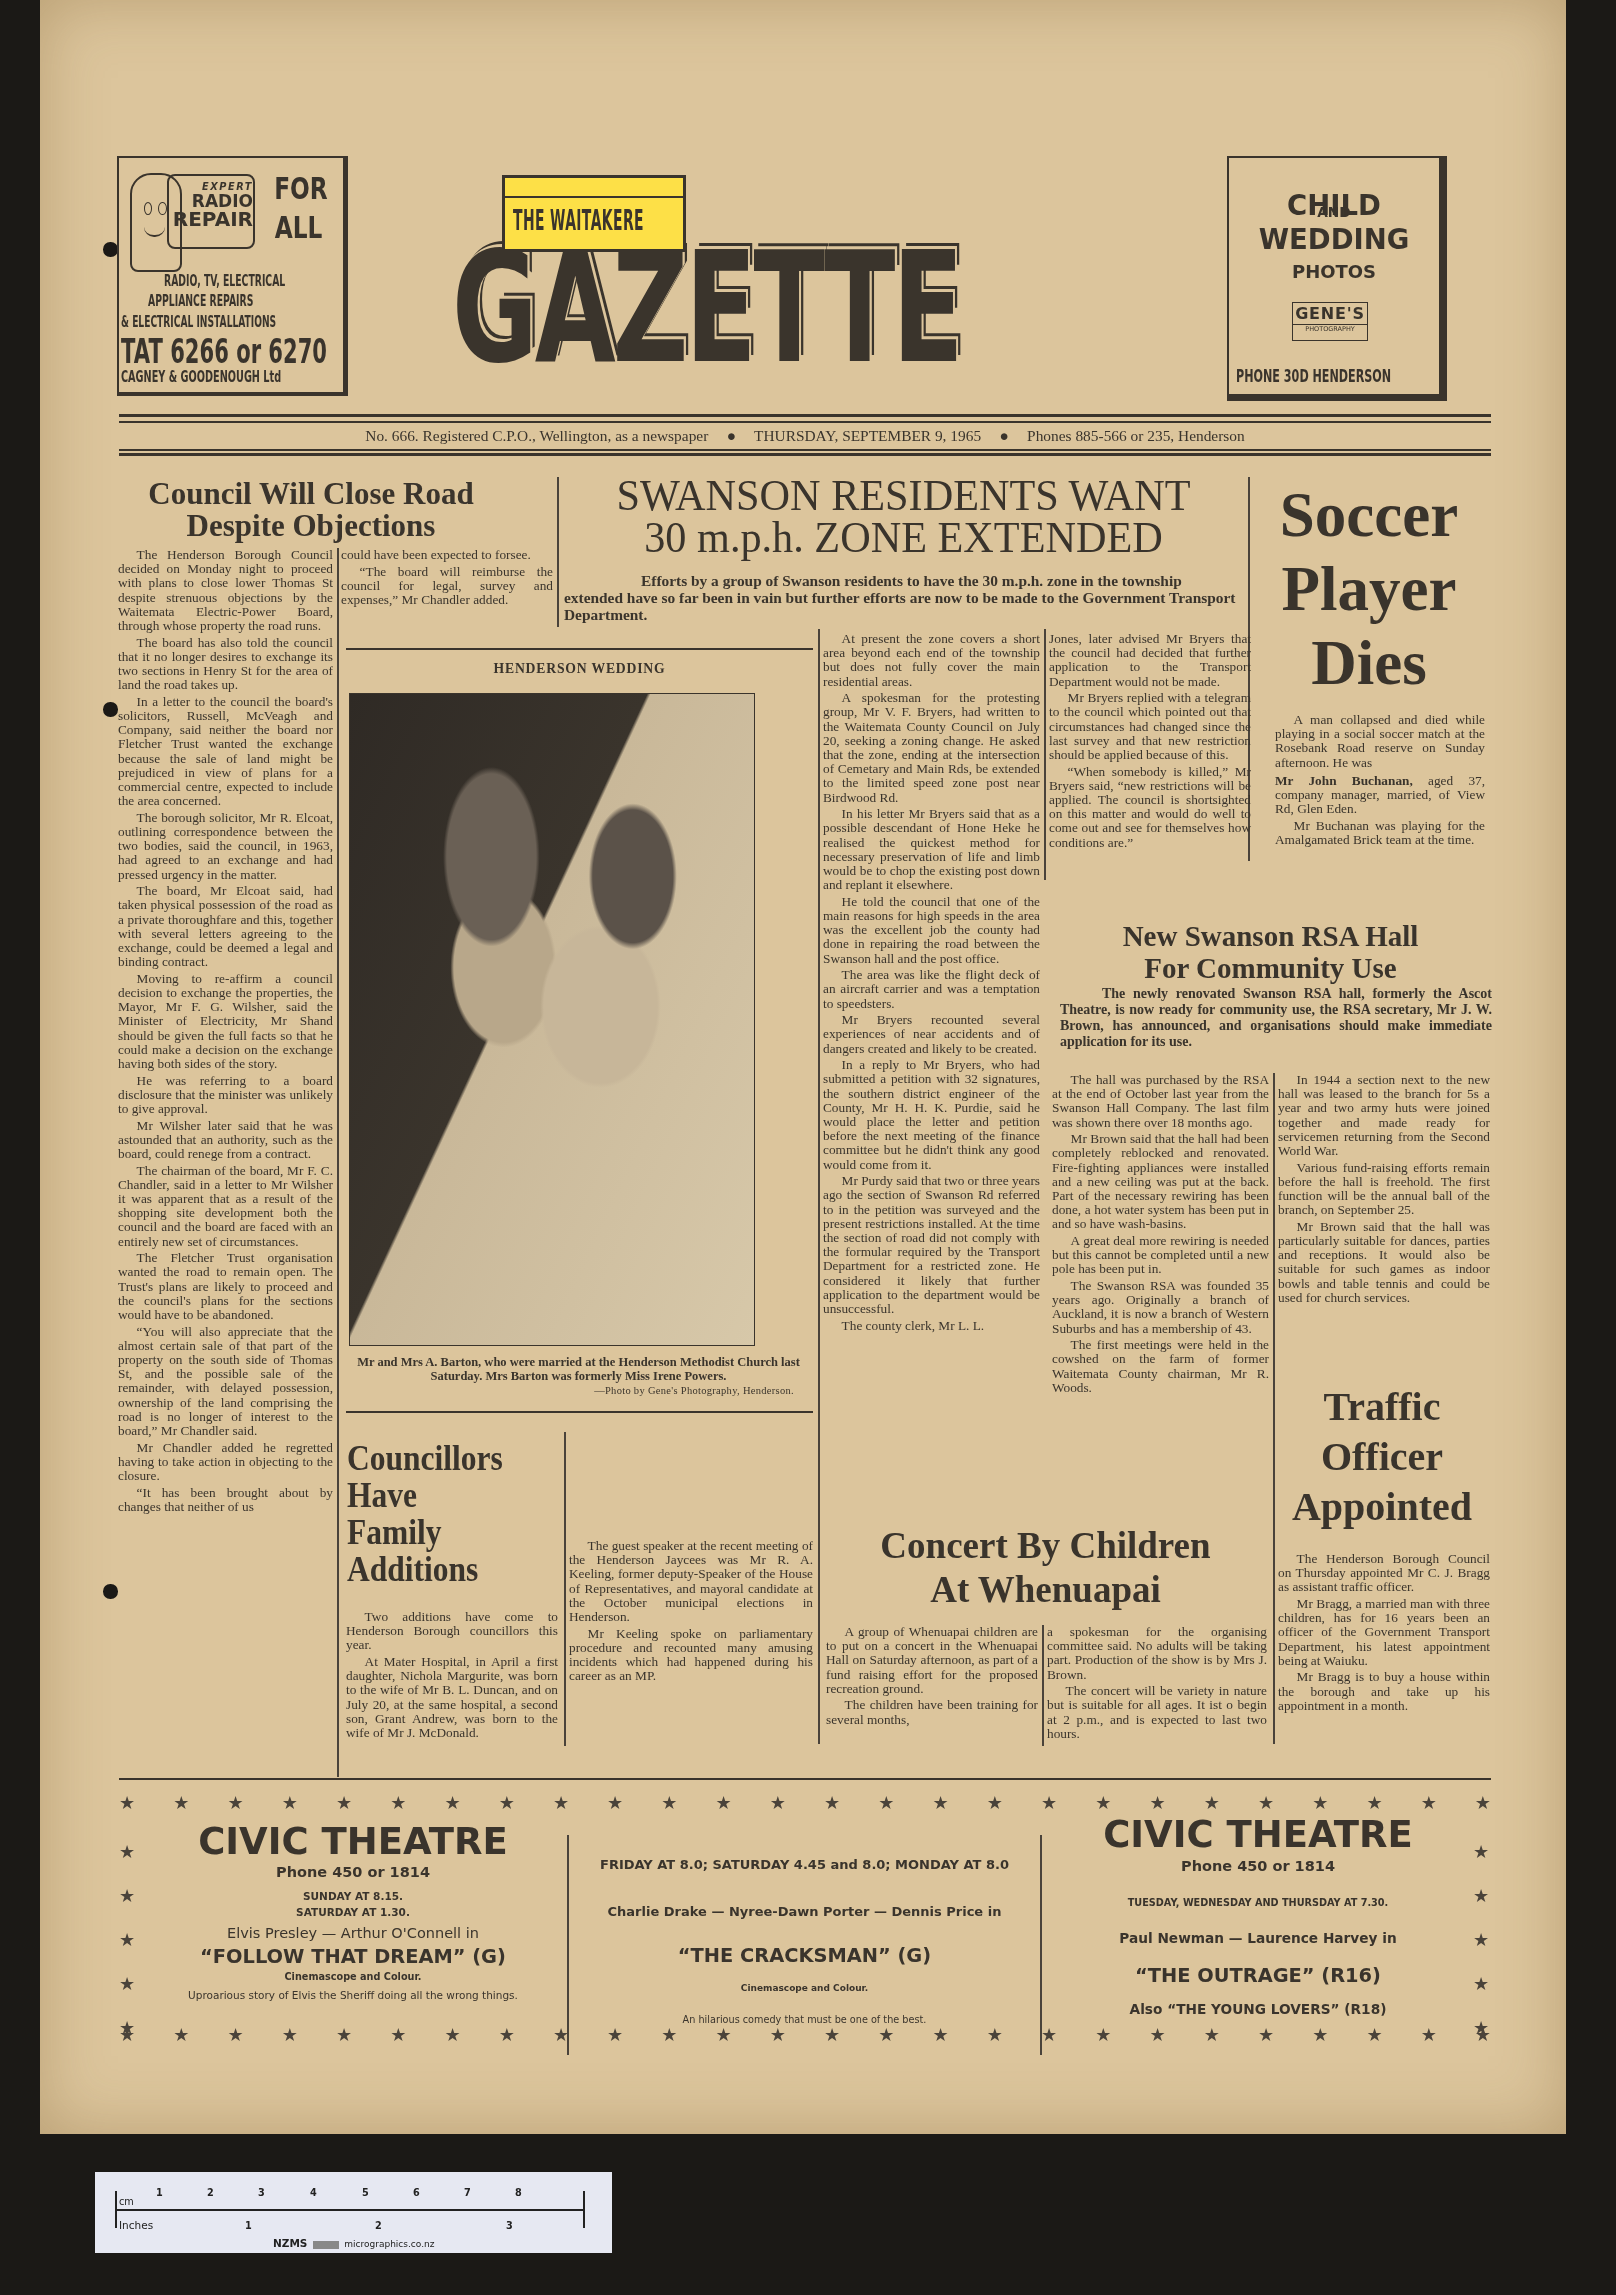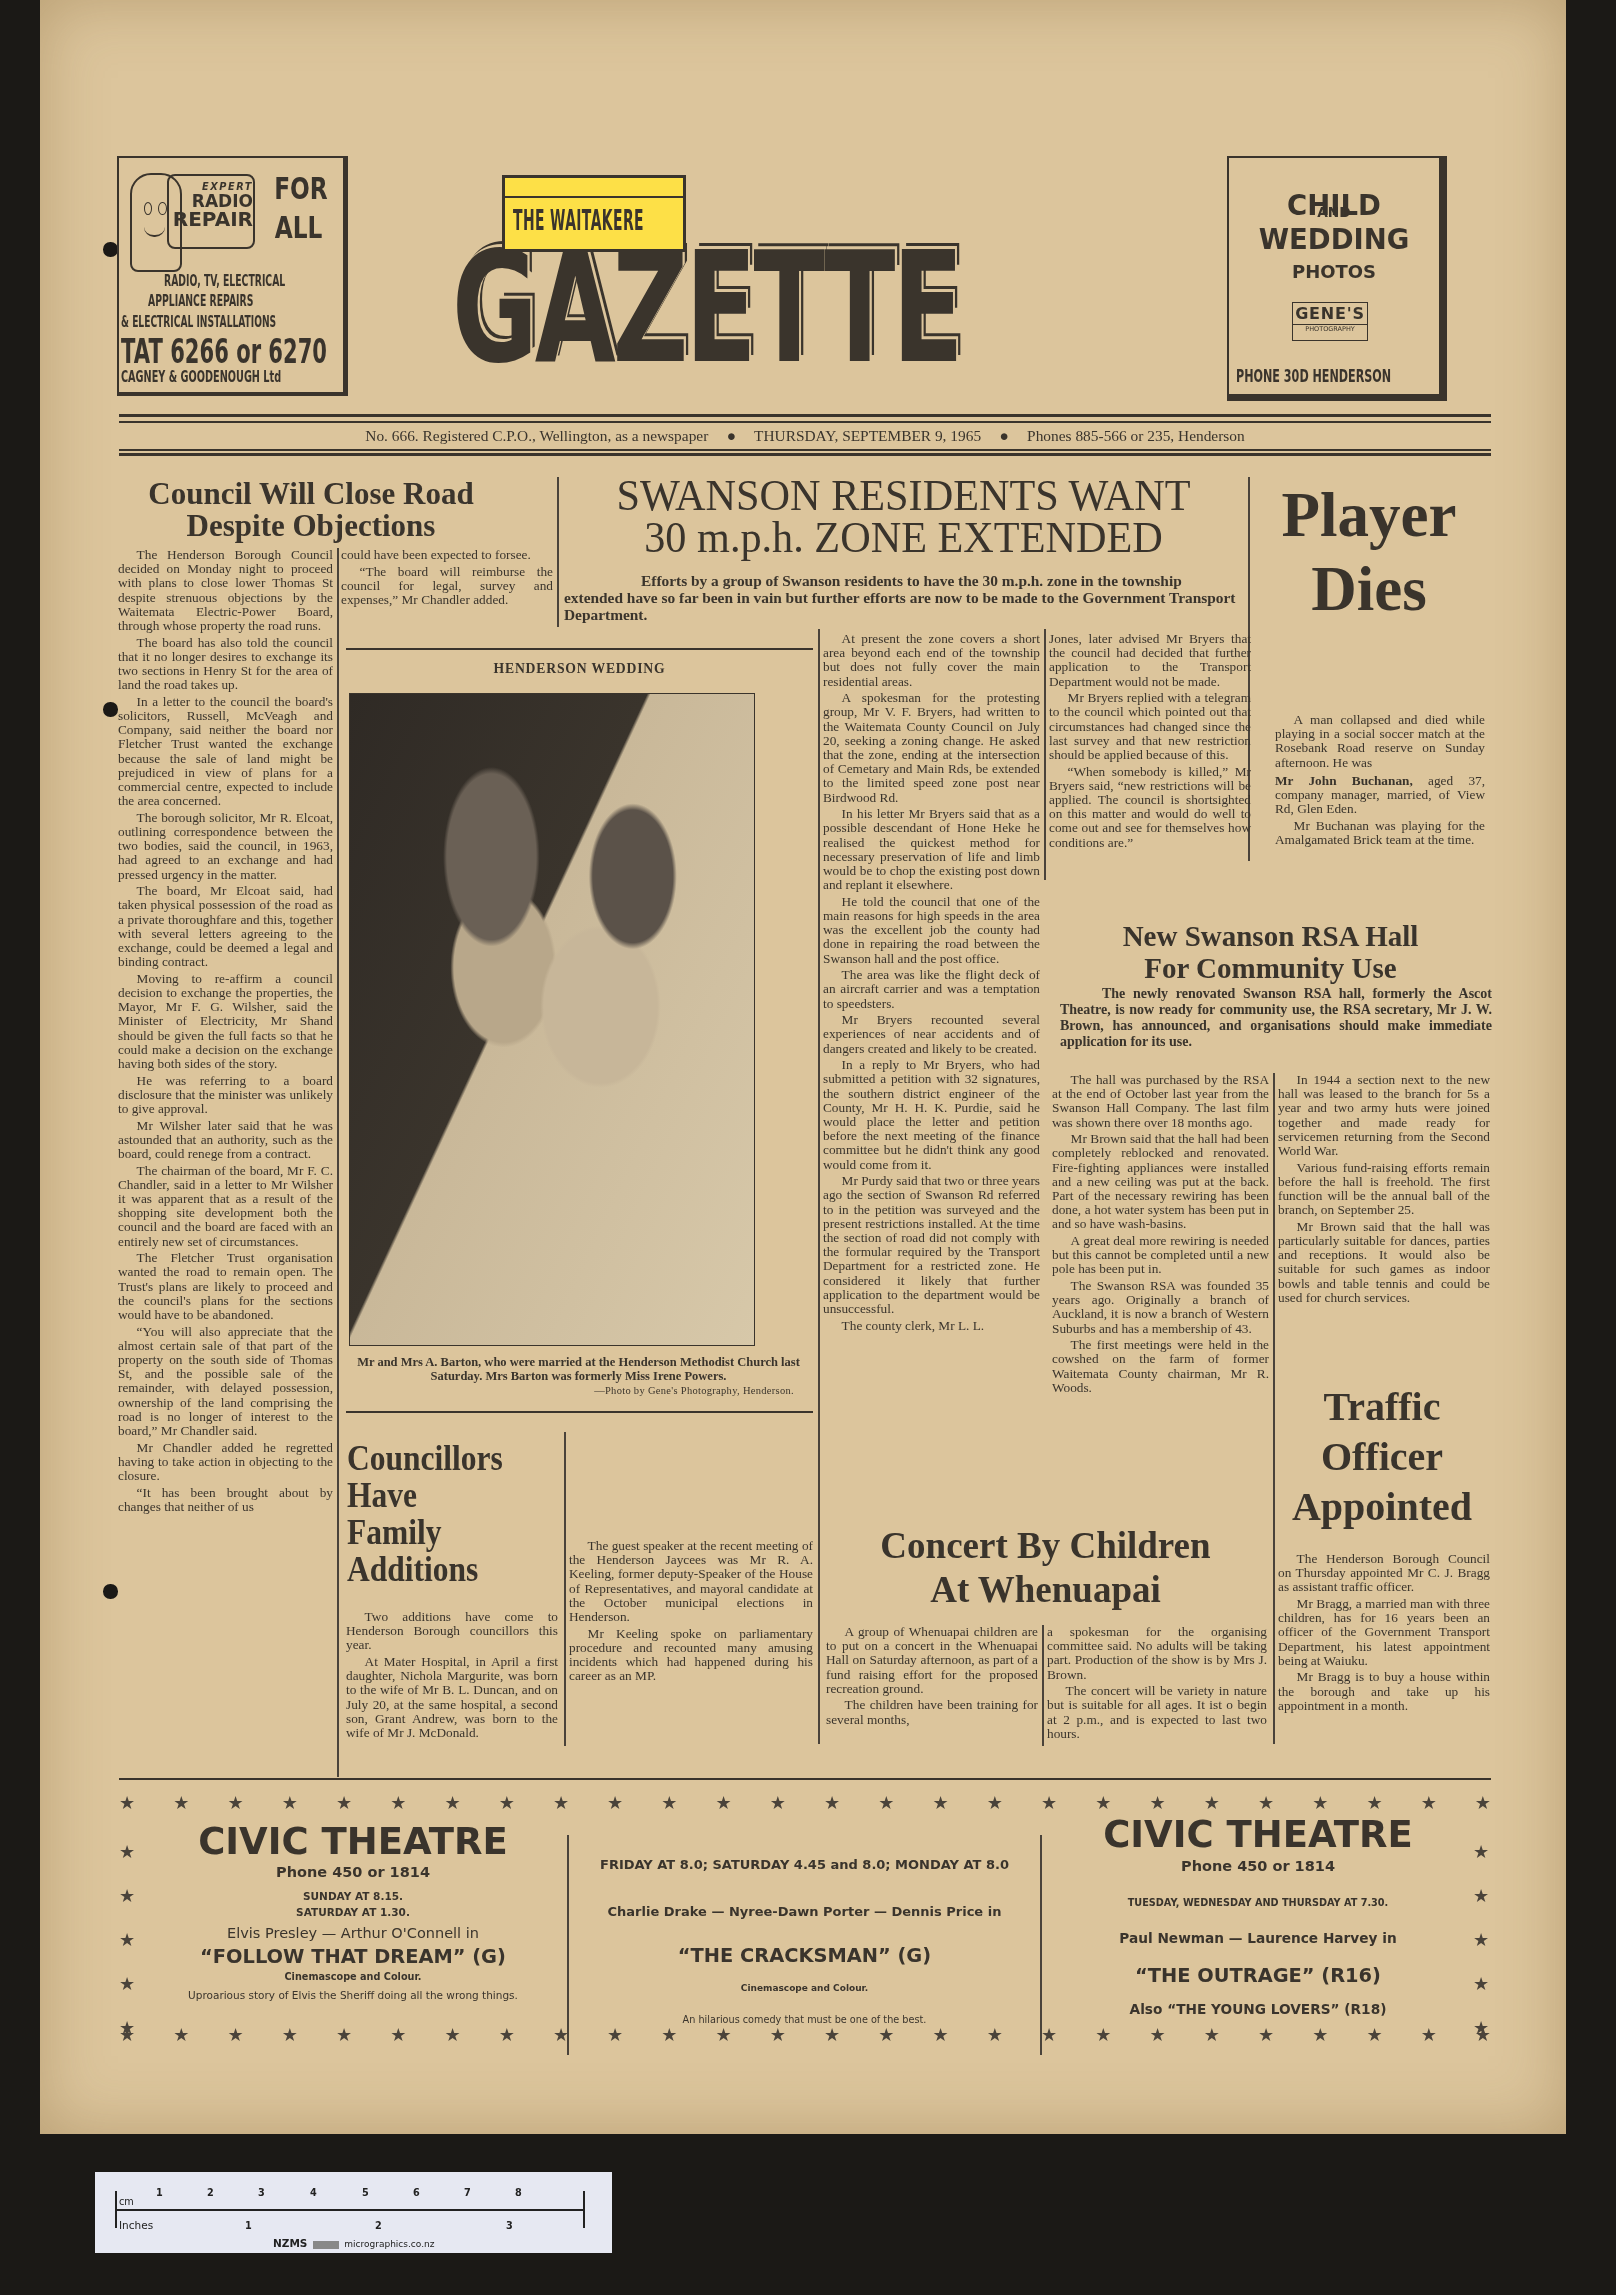--- a/index.html
+++ b/index.html
@@ -137,20 +137,21 @@
     <p>The county clerk, Mr L. L.</p>
   </div>
   <div class="vrule" style="left:1004px;top:629px;height:251px;"></div>
   <div class="abs body-text" style="left:1009px;top:632px;width:202px;">
     <p style="text-indent:0">Jones, later advised Mr Bryers that the council had decided that further application to the Transport Department would not be made.</p>
     <p>Mr Bryers replied with a telegram to the council which pointed out that circumstances had changed since the last survey and that new restriction should be applied because of this.</p>
     <p>“When somebody is killed,” Mr Bryers said, “new restrictions will be applied. The council is shortsighted on this matter and would do well to come out and see for themselves how conditions are.”</p>
   </div>
 
   <div class="abs hl" style="left:1216px;top:478px;width:226px;font-size:63px;line-height:74px;">
+    <div>Soccer</div>
     <div>Player</div>
     <div>Dies</div>
   </div>
   <div class="abs body-text" style="left:1235px;top:713px;width:210px;">
     <p>A man collapsed and died while playing in a social soccer match at the Rosebank Road reserve on Sunday afternoon. He was</p>
     <p style="text-indent:0;margin-top:4px;"><b>Mr John Buchanan,</b> <span>aged 37, company manager, married, of View Rd, Glen Eden.</span></p>
     <p>Mr Buchanan was playing for the Amalgamated Brick team at the time.</p>
   </div>
 
   <div class="abs hl" style="left:1010px;top:920px;width:441px;font-size:29px;line-height:32px;">

